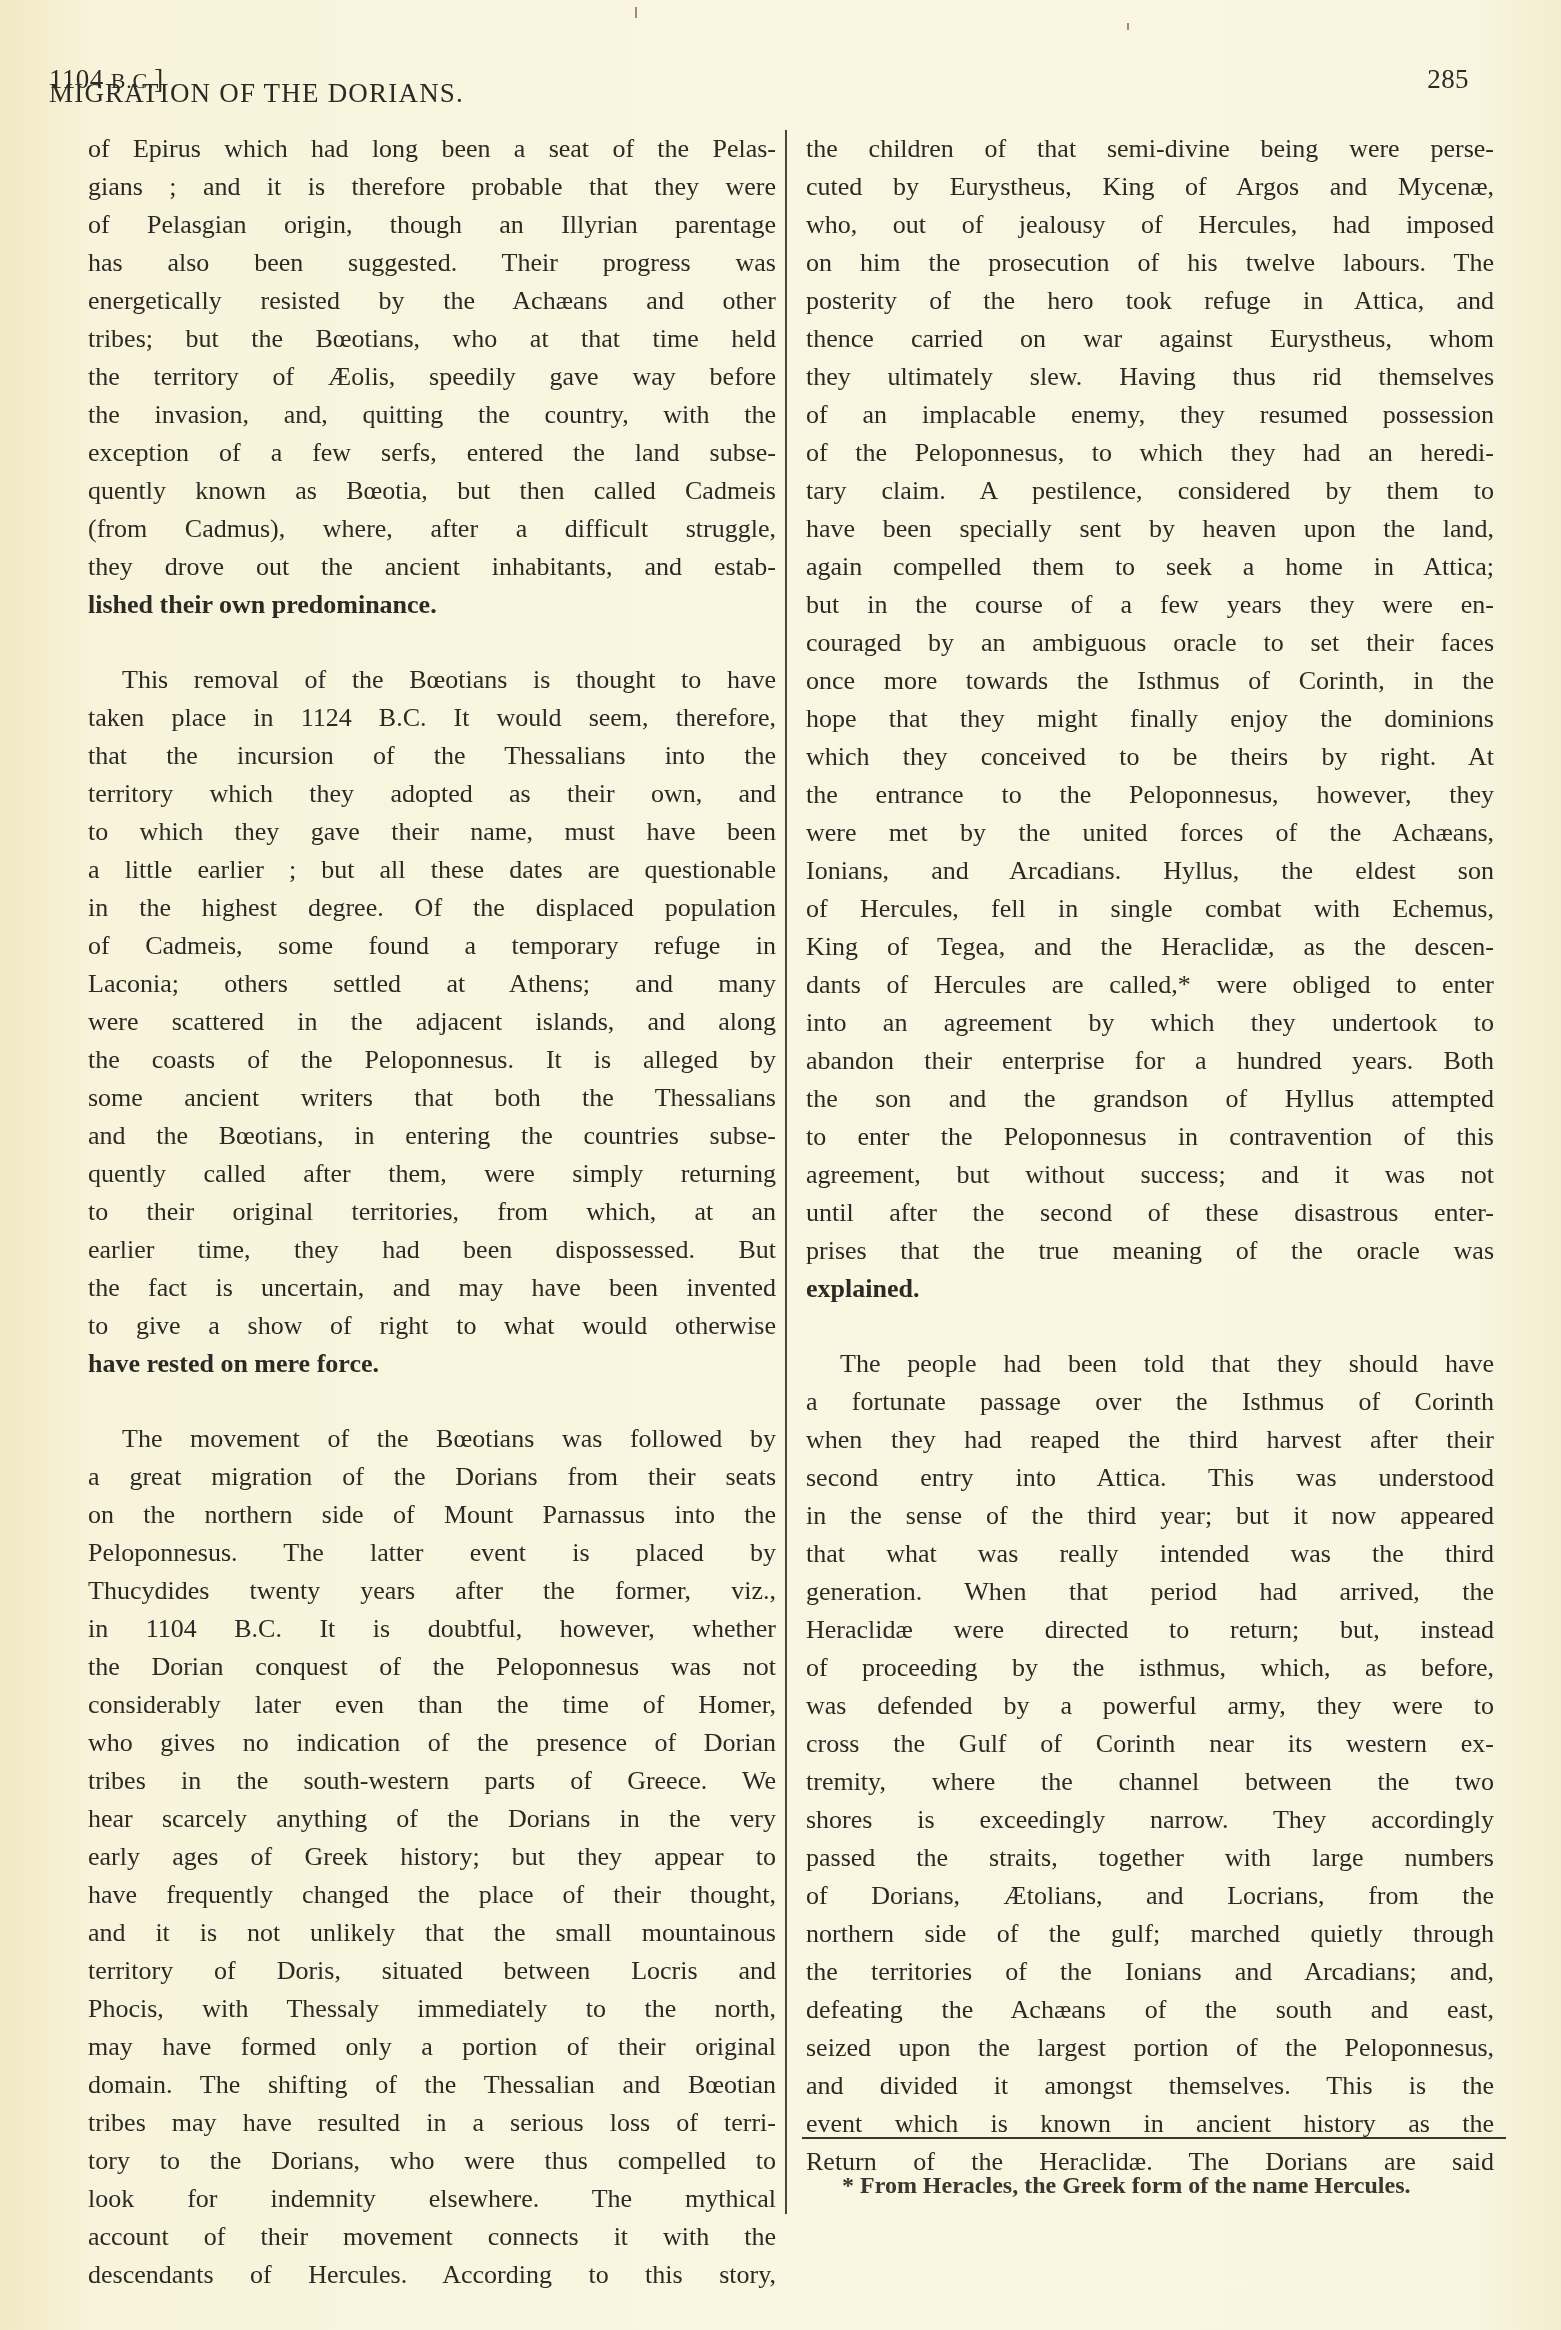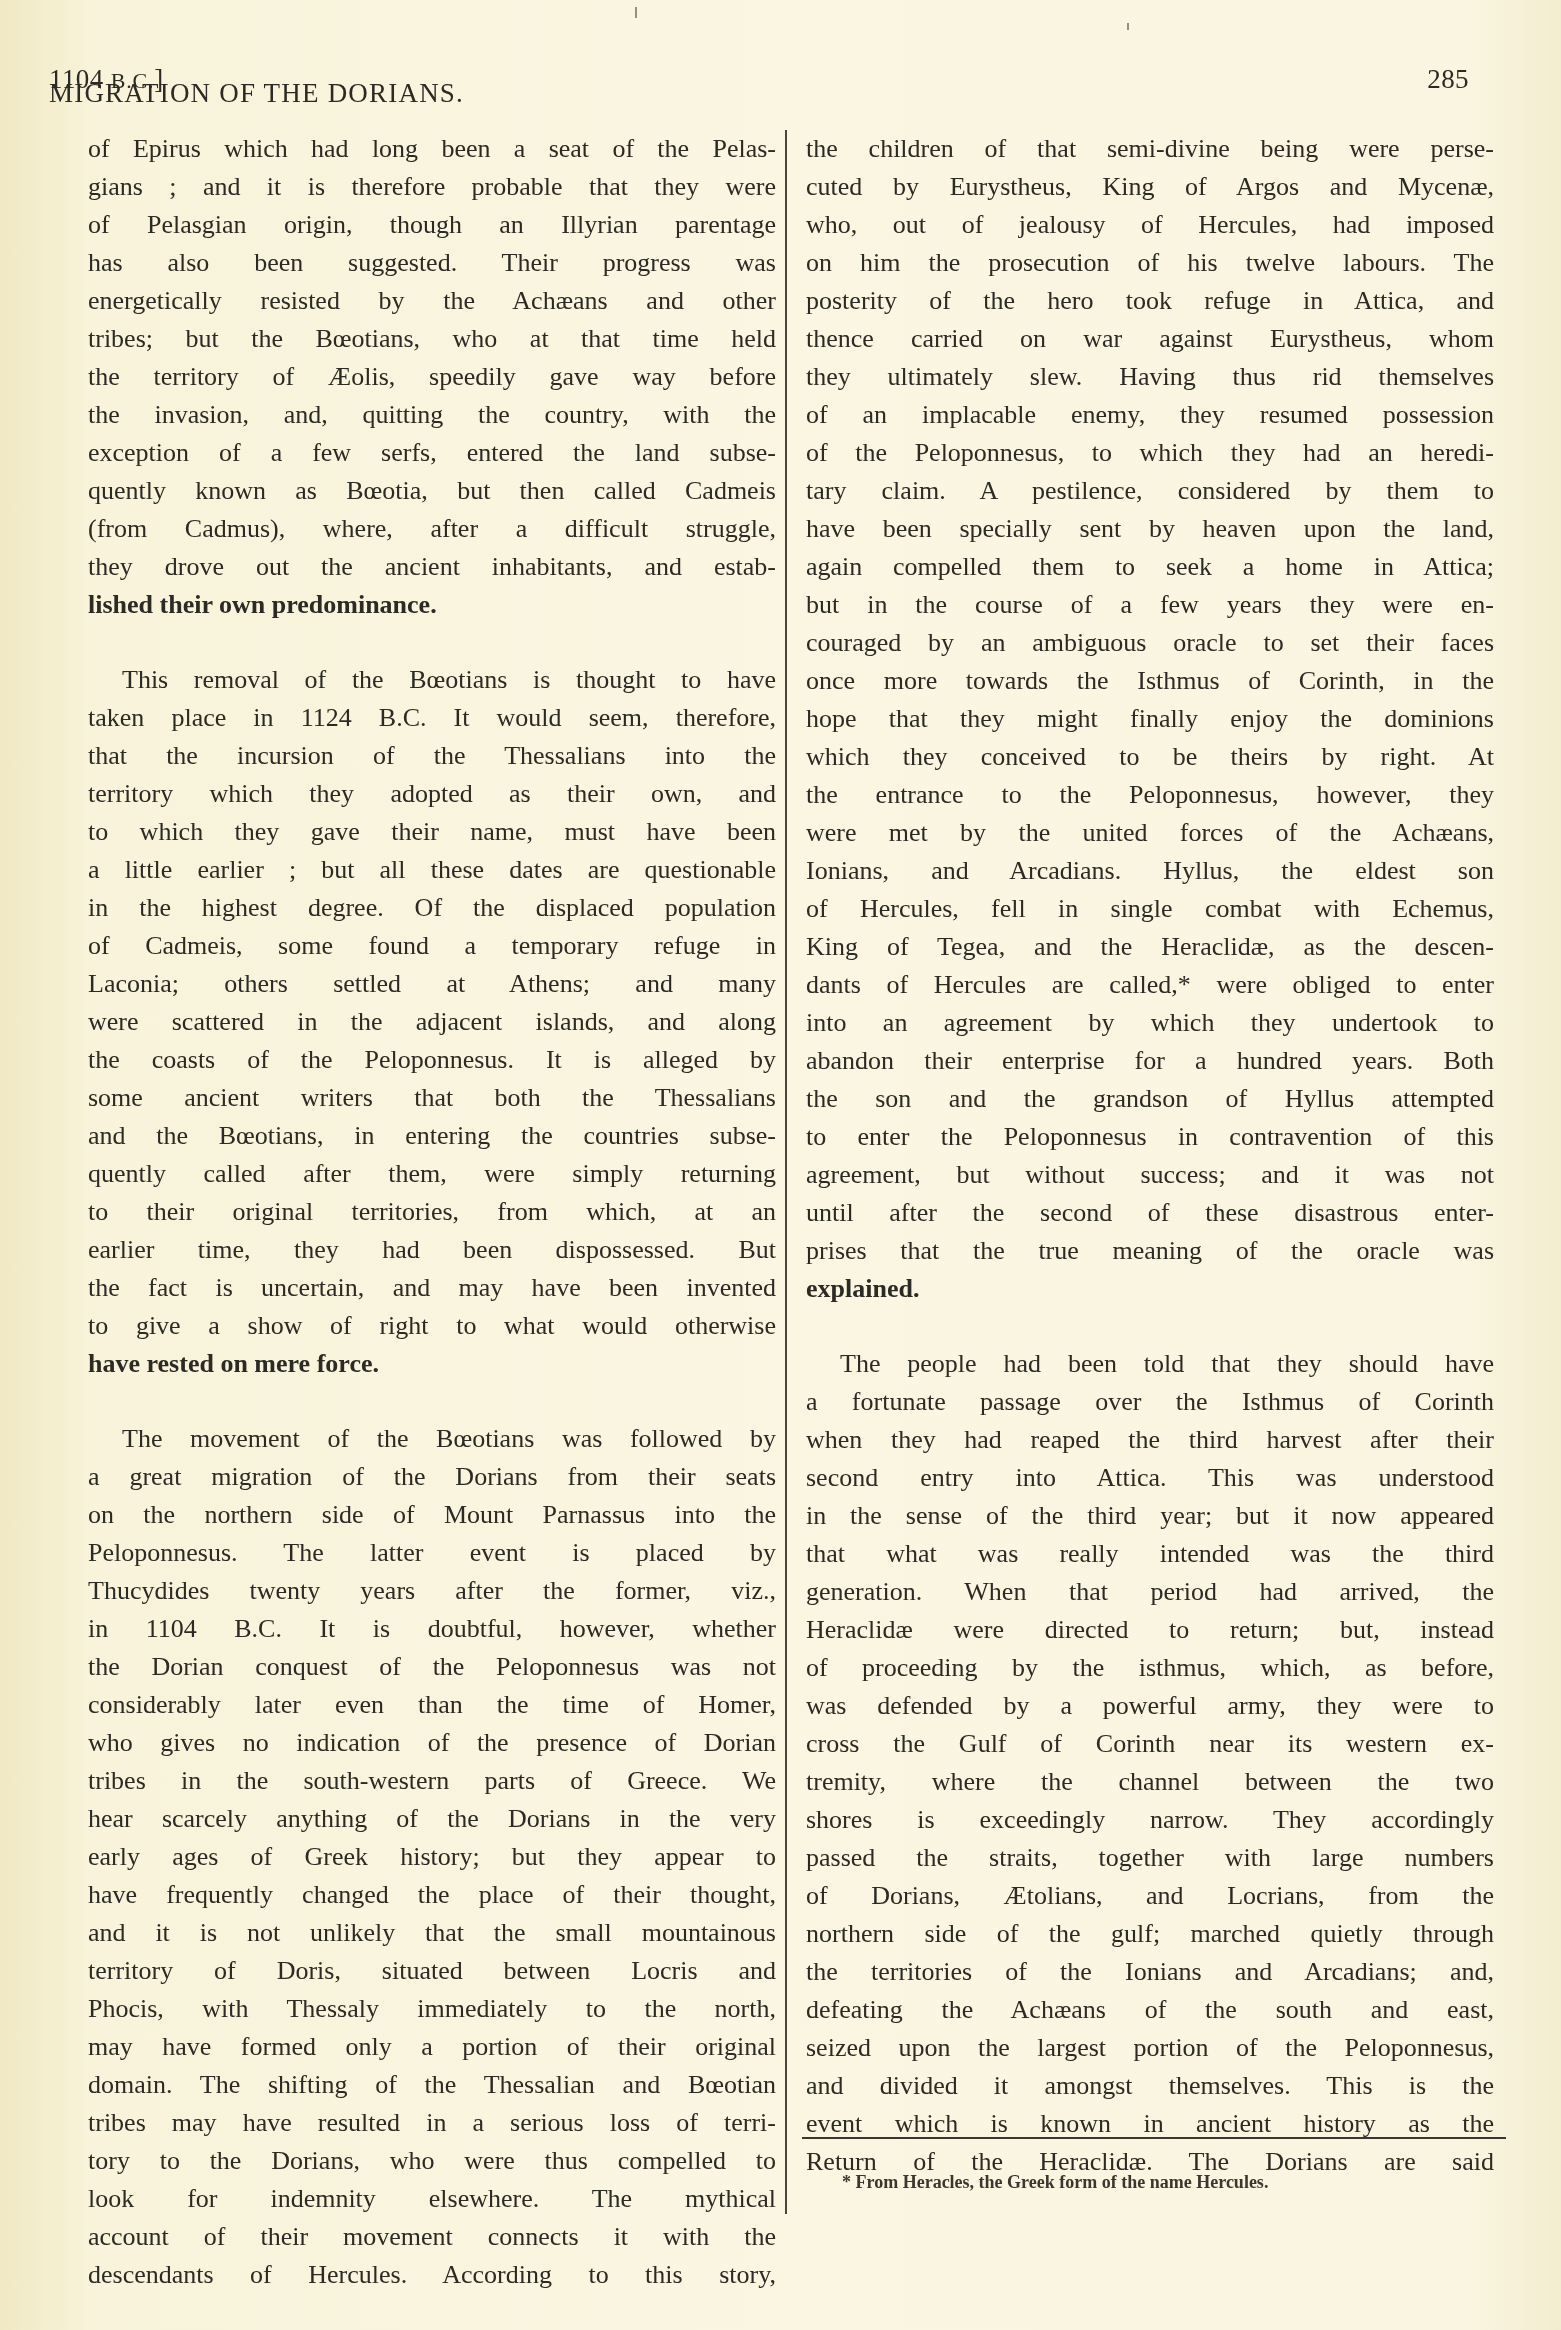--- a/index.html
+++ b/index.html
@@ -31,21 +31,21 @@
     .line.last { text-align-last: left; font-weight: bold; }
     .line.indent { padding-left: 34px; margin-top: 37px; }
     .col-rule {
       position: absolute; left: 785px; top: 130px; width: 1.6px; height: 2084px;
       background: #4a463c;
     }
     .footnote-rule {
       position: absolute; left: 802px; top: 2137px; width: 704px; height: 2.4px; background: #3a372f;
     }
     .footnote {
-      position: absolute; left: 842px; top: 2172px; font-size: 18px; font-weight: bold;
+      position: absolute; left: 842px; top: 2172px; font-size: 24px; font-weight: bold;
       font-family: "Liberation Serif", "DejaVu Serif", serif; color: #3a372f;
     }
     .mark { position: absolute; background: #9a9078; }
   </style>
 </head>
 <body>
 
 <div class="page">
 
   <div class="header">

